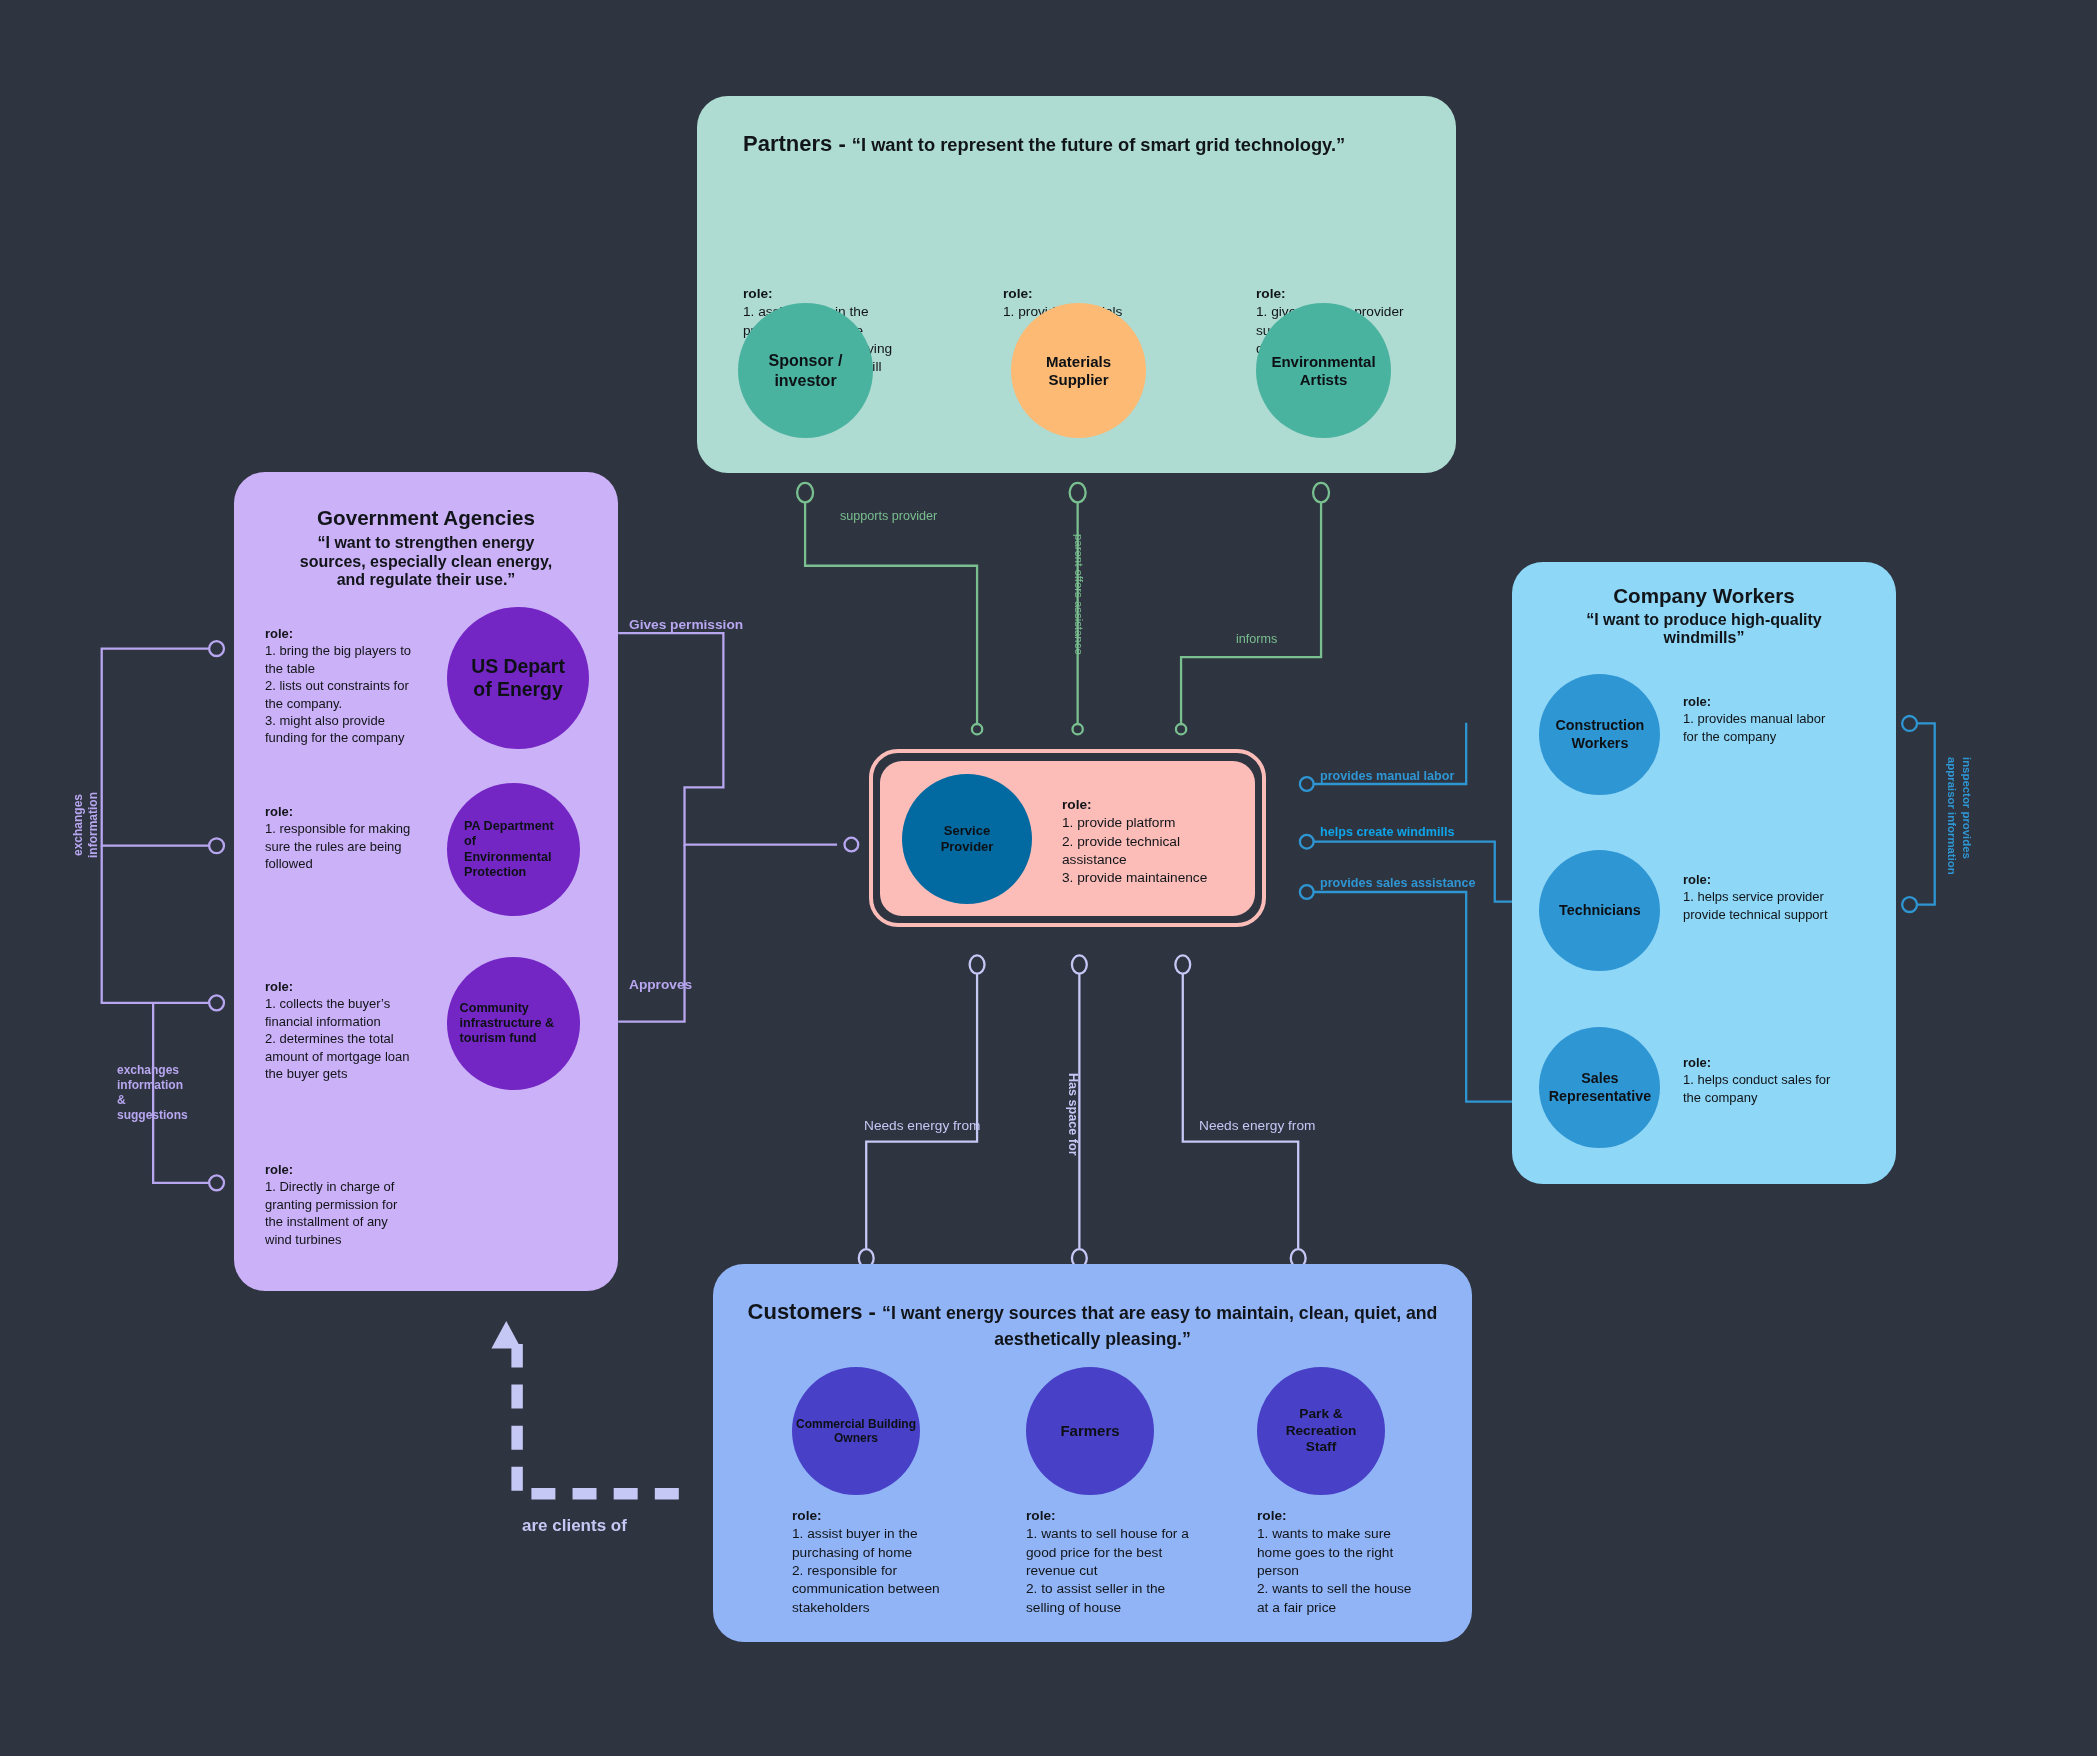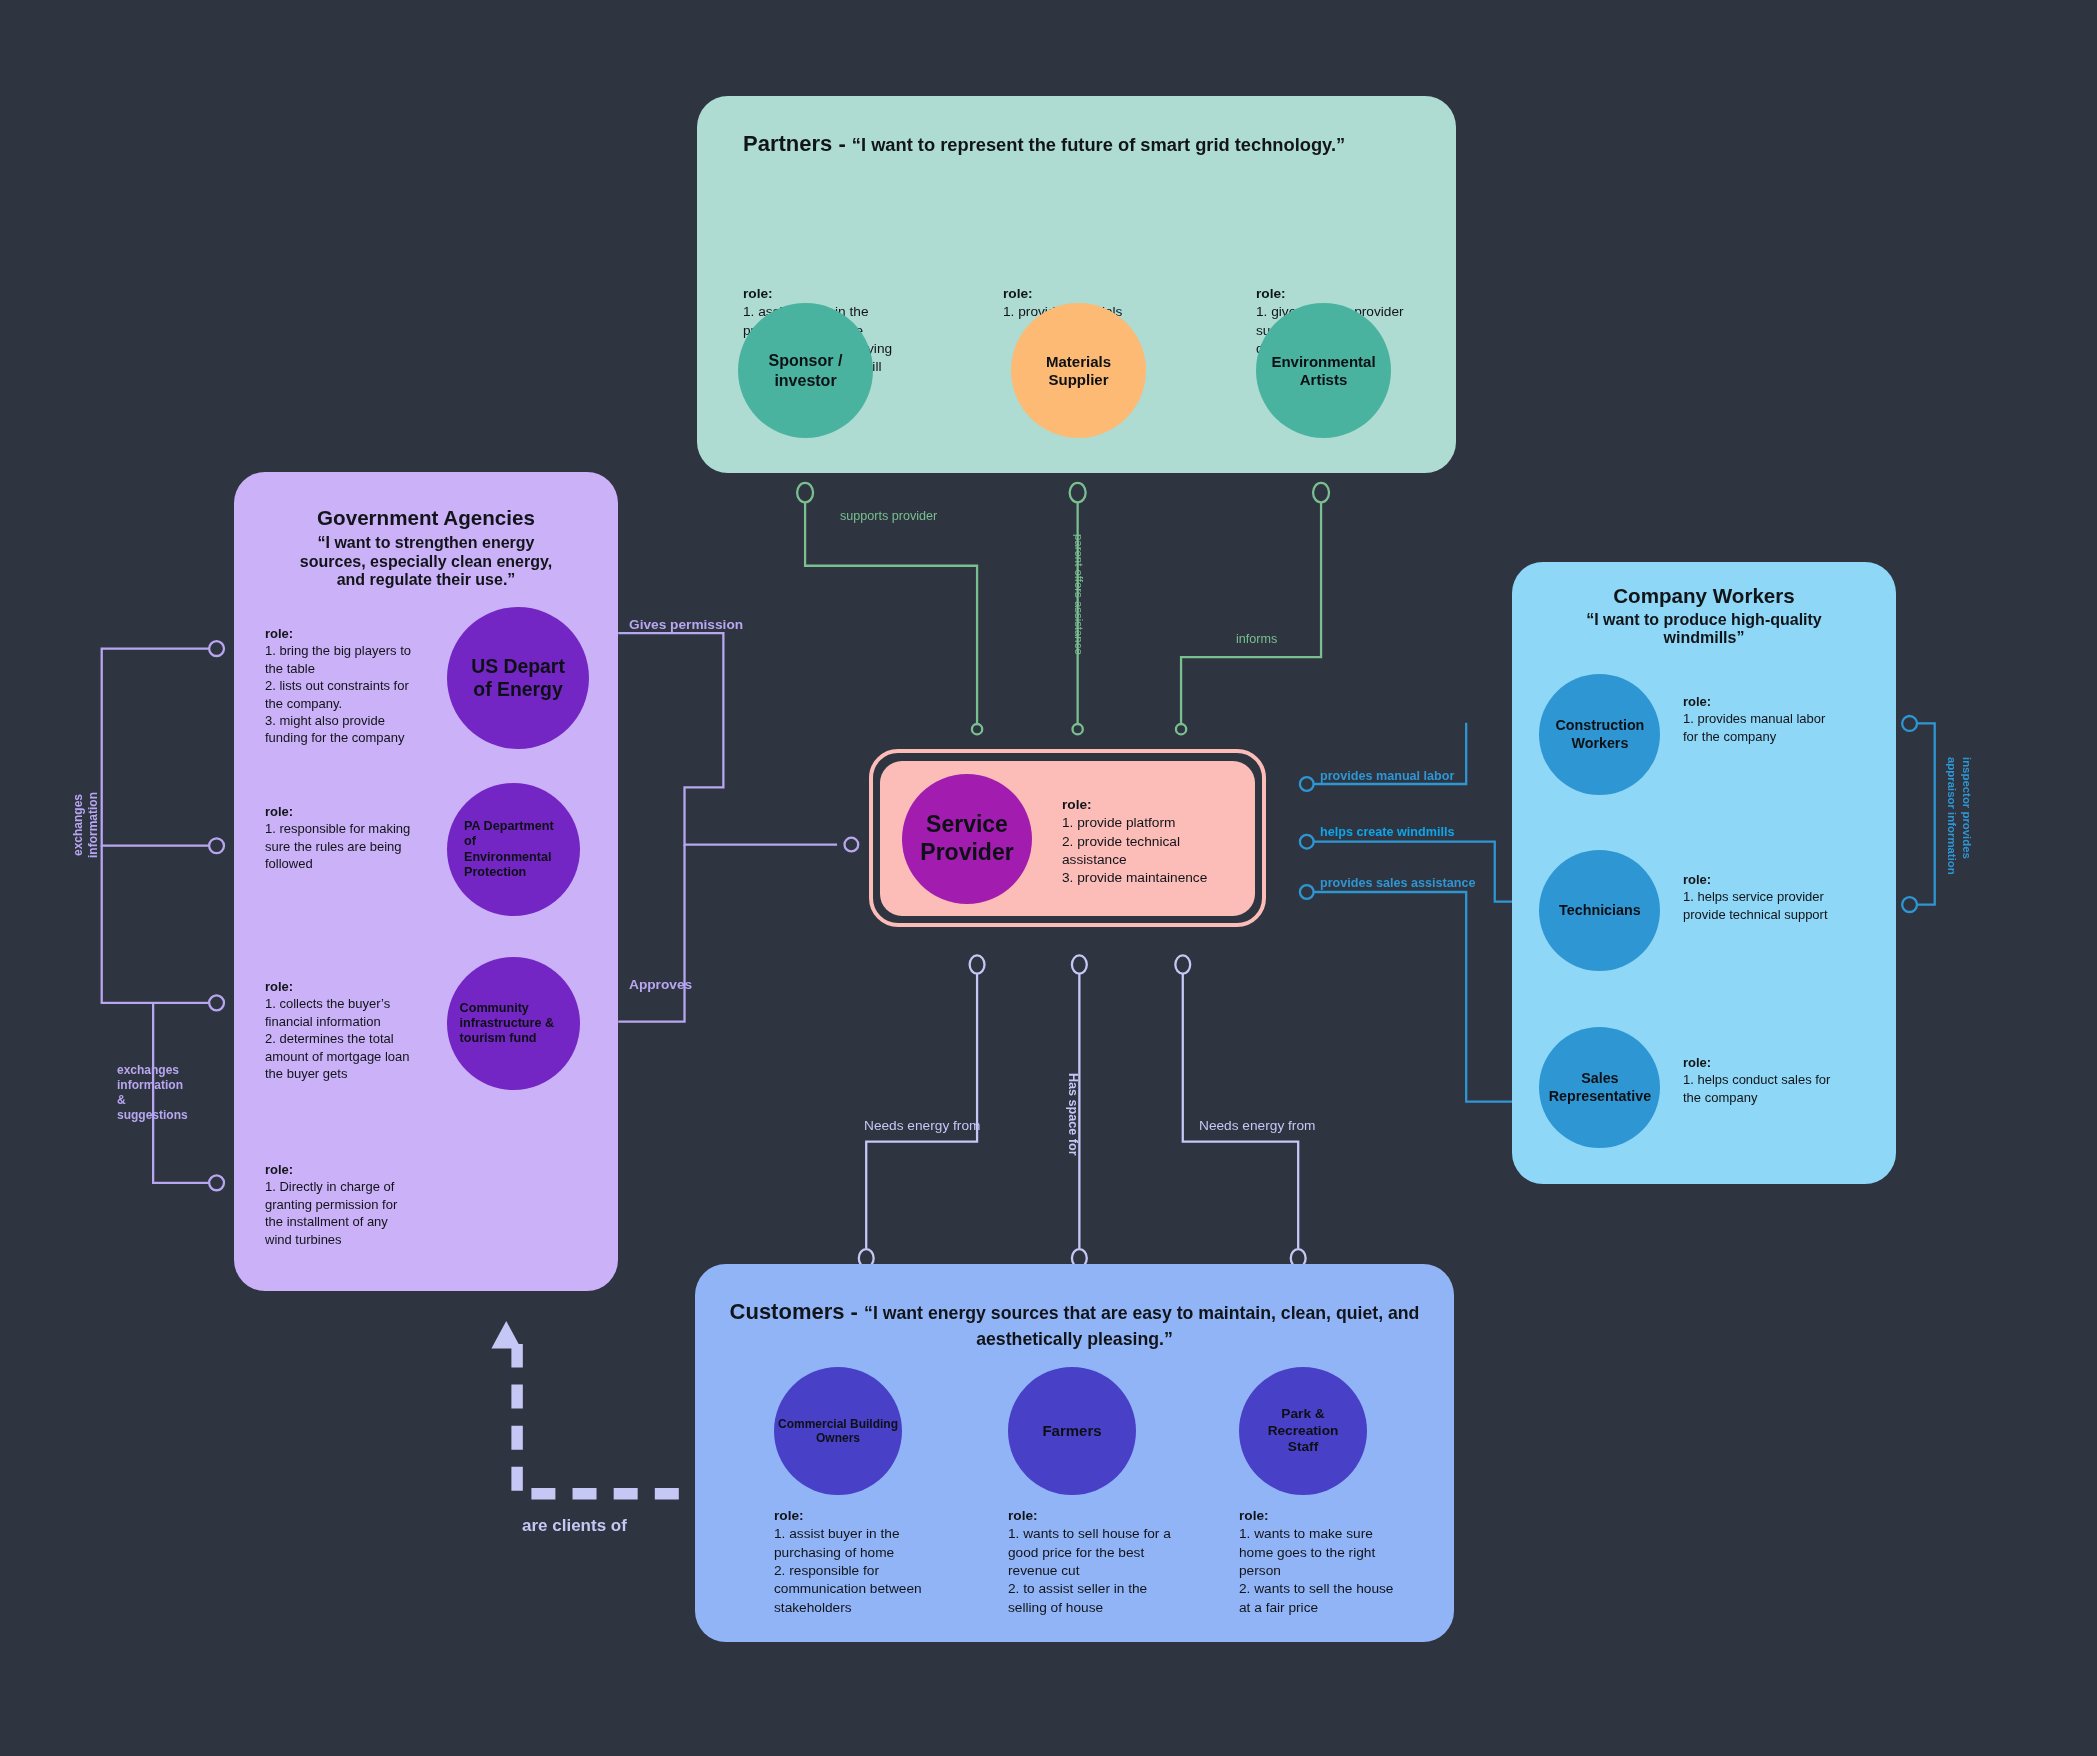--- a/index.html
+++ b/index.html
@@ -216,21 +216,21 @@
       <span class="rt">1. helps service provider
 provide technical support</span>
     </div>
     <div class="role" style="left:171px;top:492px;width:189px;font-size:13px;">
       <span class="rl">role:</span>
       <span class="rt">1. helps conduct sales for
 the company</span>
     </div>
   </div>
 
-  <div class="panel" style="left:695px;top:1264px;width:759px;height:378px;background:#91b4f7;">
+  <div class="panel" style="left:713px;top:1264px;width:759px;height:378px;background:#91b4f7;">
     <div class="panel-title" style="left:0;top:35px;width:759px;text-align:center;font-size:22px;">
       <span>Customers</span><span> - </span><span style="font-size:17.7px;white-space:pre-line;">“I want energy sources that are easy to maintain, clean, quiet, and
 aesthetically pleasing.”</span>
     </div>
 
     <div class="node" style="left:79px;top:103px;width:128px;height:128px;background:#4840c6;font-size:12px;white-space:pre-line;">Commercial Building
 Owners</div>
     <div class="node" style="left:544px;top:103px;width:128px;height:128px;background:#4840c6;font-size:13.7px;white-space:pre-line;">Park &amp;
 Recreation
 Staff</div>
@@ -257,21 +257,21 @@
       <span class="rt">1. wants to make sure
 home goes to the right
 person
 2. wants to sell the house
 at a fair price</span>
     </div>
   </div>
 
   <div style="position:absolute;left:869px;top:749px;width:397px;height:178px;border:4px solid #fcbdb9;border-radius:29px;box-sizing:border-box;"></div>
   <div class="panel" style="left:880px;top:761px;width:375px;height:155px;background:#fcbdb9;border-radius:22px;">
-    <div class="node" style="left:22px;top:12.6px;width:130px;height:130px;background:#a21caf;font-size:23px;white-space:pre-line;">Service
+    <div class="node" style="left:22px;top:12.6px;width:130px;height:130px;background:#0369a1;font-size:13px;white-space:pre-line;">Service
 Provider</div>
     <div class="role" style="left:182px;top:35px;width:177px;font-size:13.7px;">
       <span class="rl">role:</span>
       <span class="rt">1. provide platform
 2. provide technical
 assistance
 3. provide maintainence</span>
     </div>
   </div>
 

